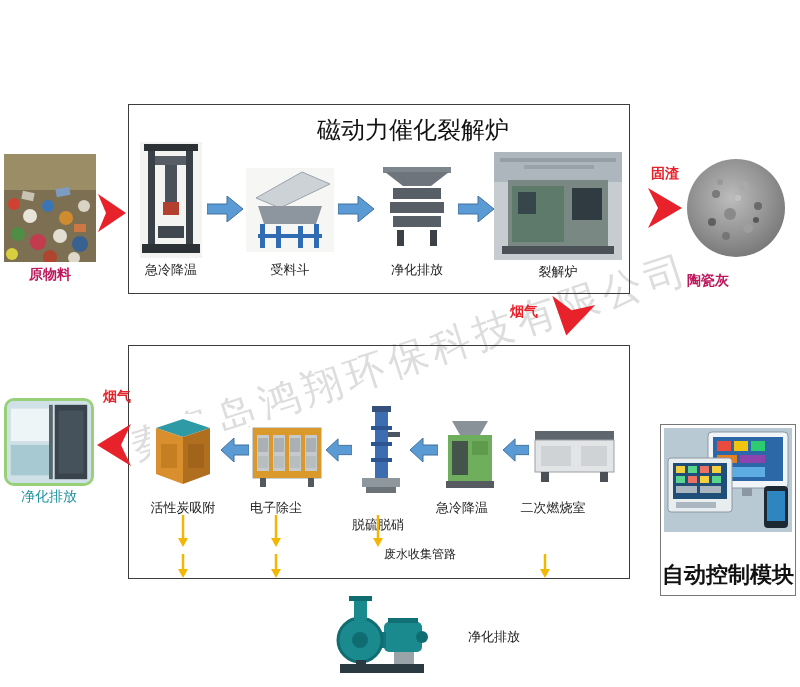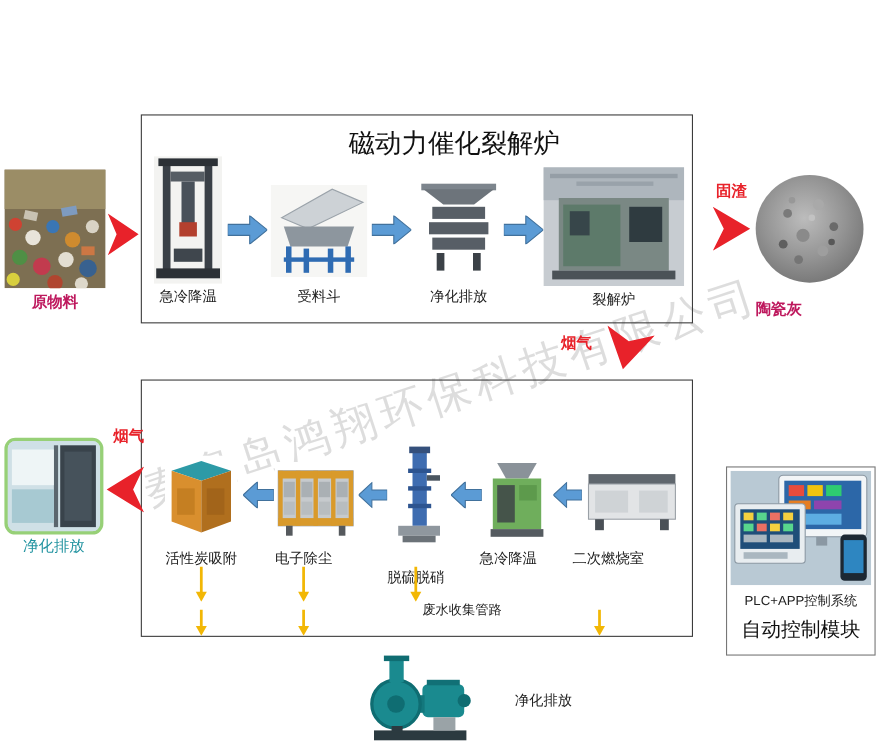--- a/index.html
+++ b/index.html
@@ -382,16 +382,15 @@
         <rect x="24" y="48" width="9" height="7" fill="#ec7063"></rect>
       <rect x="36" y="48" width="9" height="7" fill="#f4d03f"></rect>
         <rect x="48" y="48" width="9" height="7" fill="#58d68d"></rect>
       <rect x="12" y="58" width="21" height="7" fill="#aab7c0"></rect>
         <rect x="36" y="58" width="21" height="7" fill="#aab7c0"></rect>
       <rect x="12" y="74" width="40" height="6" fill="#aab7c0"></rect>
       <rect x="100" y="58" width="24" height="42" rx="4" fill="#1c2833"></rect>
       <rect x="103" y="63" width="18" height="30" fill="#2e86c1"></rect>
     </svg>
   </div>
-  <div class="abs" style="left:660px; top:538px; width:136px; text-align:center; font-size:12px; color:#222;">PLC+APP控制系统</div>
-  <div class="abs" style="left:660px; top:560px; width:136px; text-align:center; font-size:18px; color:#111;">自动控制模块</div>
+  <div class="abs" style="left:660px; top:560px; width:136px; text-align:center; font-size:22px; color:#111;font-weight:bold;">自动控制模块</div>
 
 </div>
 
 </body></html>

